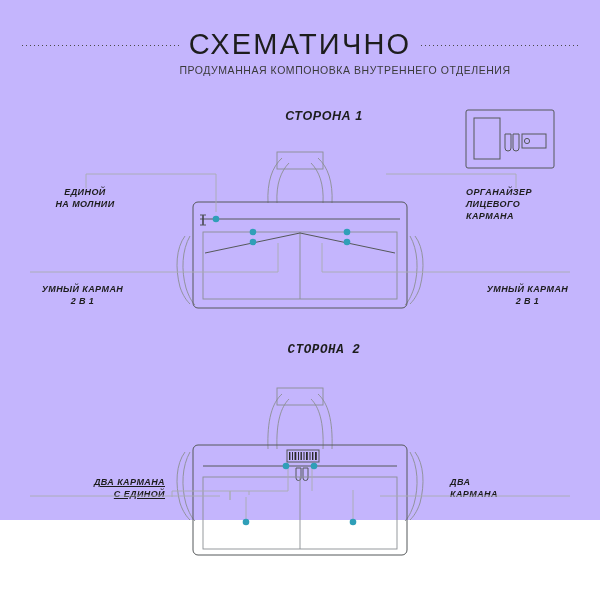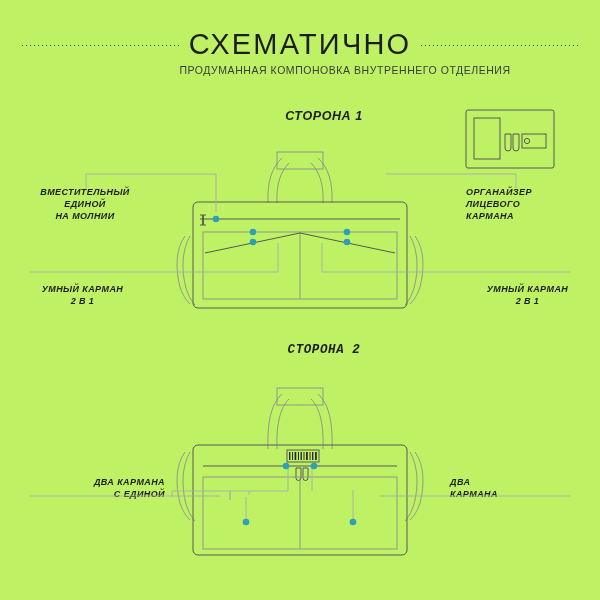--- a/index.html
+++ b/index.html
@@ -10,22 +10,22 @@
   body {
     width: 600px;
     height: 600px;
     font-family: "Liberation Sans", sans-serif;
     color: #2b2b2b;
     overflow: hidden;
   }
   #page {
     position: relative;
     width: 600px;
-    height: 600px;
-    background: #bef264;
+    height: 520px;
+    background: #c4b5fd;
   }
 
   
   .header {
     position: absolute;
     left: 0;
     top: 0;
     width: 600px;
   }
   .title-row {
@@ -91,21 +91,21 @@
     letter-spacing: 0.4px;
     line-height: 12px;
     color: #1d1d1d;
     white-space: nowrap;
   }
 
   #c-spacious  { left: 10px;  top: 186px; width: 150px; text-align: center; }
   #c-organizer { left: 466px; top: 186px; width: 150px; text-align: left; }
   #c-smart-l   { left: 10px;  top: 283px; width: 145px; text-align: center; }
   #c-smart-r   { left: 455px; top: 283px; width: 145px; text-align: center; }
-  #c-two-zip   { left: 10px;  top: 476px; width: 155px; text-align: right; }
+  #c-two-zip   { left: 10px;  top: 476px; width: 155px; text-align: right; text-decoration: underline; }
   #c-two-open  { left: 450px; top: 476px; width: 150px; text-align: left; }
 
   
   svg.art {
     position: absolute;
     left: 0;
     top: 0;
     width: 600px;
     height: 600px;
     overflow: visible;
@@ -128,21 +128,20 @@
       <div class="main-title">СХЕМАТИЧНО</div>
       <div class="dotline right"></div>
     </div>
     <div class="subtitle">ПРОДУМАННАЯ КОМПОНОВКА ВНУТРЕННЕГО ОТДЕЛЕНИЯ</div>
   </div>
 
   <div class="section-label" id="side1-label">СТОРОНА 1</div>
   <div class="section-label" id="side2-label">СТОРОНА 2</div>
 
   <div class="callout" id="c-spacious">
-    <div>ВМЕСТИТЕЛЬНЫЙ</div>
     <div>ЕДИНОЙ</div>
     <div>НА МОЛНИИ</div>
   </div>
 
   <div class="callout" id="c-organizer">
     <div>ОРГАНАЙЗЕР</div>
     <div>ЛИЦЕВОГО</div>
     <div>КАРМАНА</div>
   </div>
 

